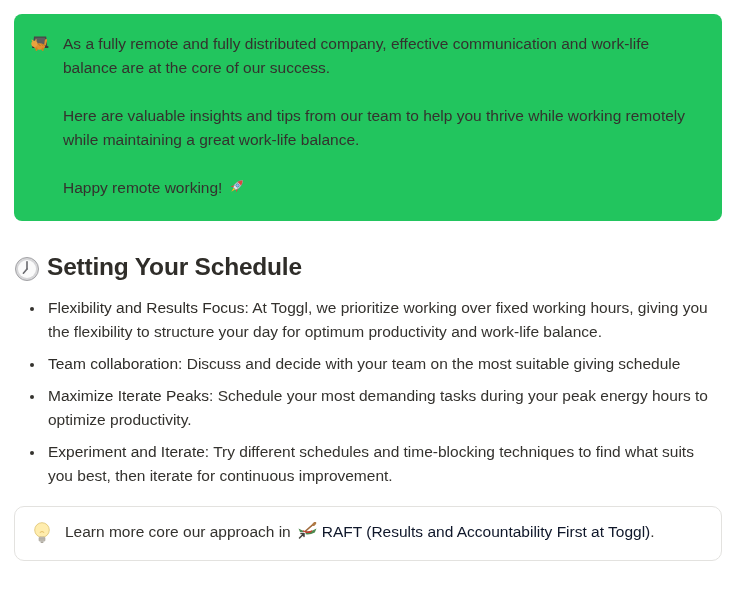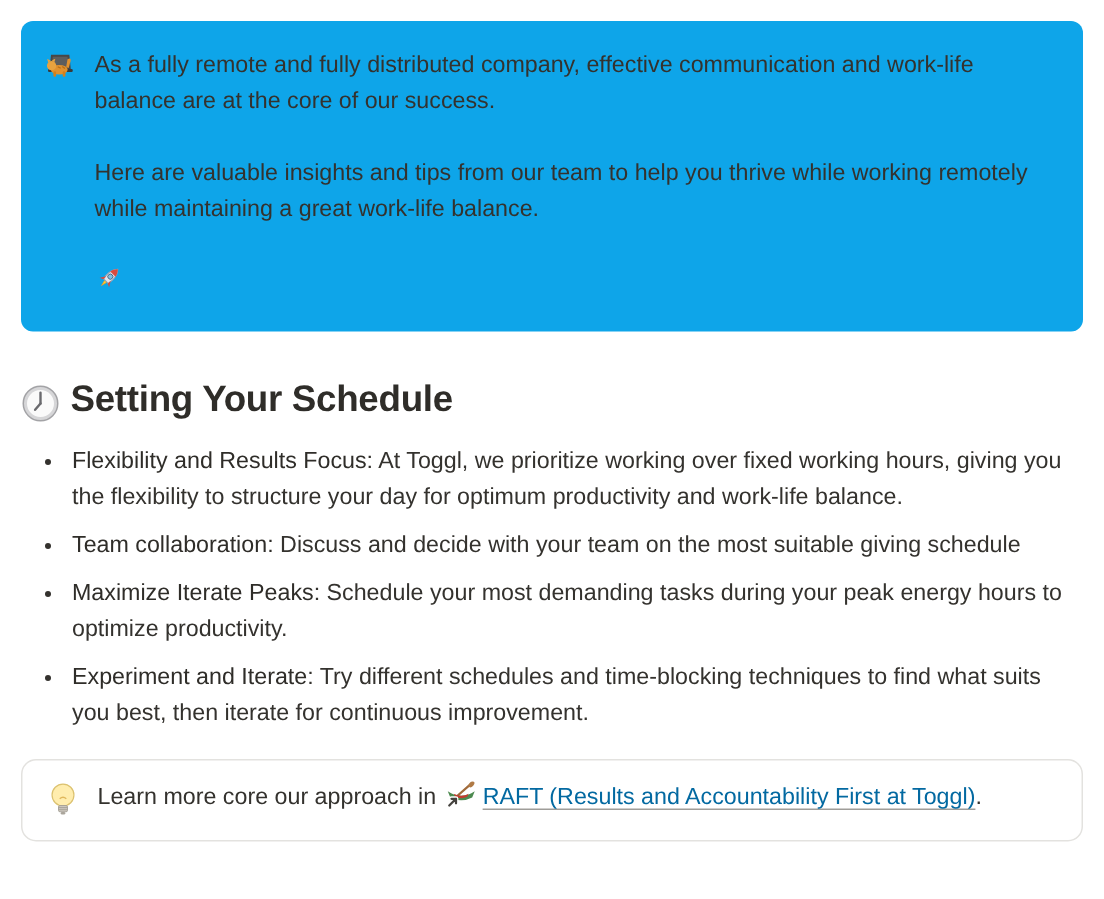--- a/index.html
+++ b/index.html
@@ -13,21 +13,21 @@
     color: #34322e;
   }
   .page {
     box-sizing: border-box;
     width: 736px;
     padding: 14px 14px 0 14px;
   }
   
   .callout-green {
     box-sizing: border-box;
-    background: #0ea5e9;
+    background: #22c55e;
     border-radius: 8px;
     padding: 18px 18px 18px 14px;
     display: flex;
     align-items: flex-start;
     gap: 11px;
   }
   .callout-green .icon-wrap {
     flex: 0 0 auto;
     width: 24px;
     height: 24px;
@@ -76,22 +76,21 @@
     border-radius: 10px;
     padding: 13px 16px 13px 17px;
     display: flex;
     align-items: center;
     gap: 13px;
     font-size: 15.5px;
     line-height: 24px;
   }
   .callout-outline .icon-wrap { flex: 0 0 auto; width: 20px; height: 25px; }
   .page-link {
-    color: #0369a1;
-    text-decoration: underline;
+    color: #0f172a;
     text-decoration-color: #9f9d99;
     text-decoration-thickness: 1px;
     text-underline-offset: 3px;
     cursor: pointer;
   }
   .link-icon { display: inline-block; vertical-align: -3px; margin: 0 4px 0 6px; }
 </style>
 </head>
 <body>
 
@@ -110,20 +109,21 @@
         <circle cx="6.4" cy="11.8" r="3.1" fill="#e8a23f"></circle>
         <path d="M4.2 9.8 l-0.8 -2.4 l2.4 1 Z" fill="#e8a23f"></path>
         <path d="M8.2 9.6 l0.7 -2.4 l-2.3 0.9 Z" fill="#e8a23f"></path>
         <path d="M10.5 12.5 l2 1 M13.5 12.3 l1.8 1.4" stroke="#b96f15" stroke-width="0.9" fill="none"></path>
       </svg>
     </span>
     <div class="callout-body">
       <p>As a fully remote and fully distributed company, effective communication and work-life balance are at the core of our success.</p>
       <p>Here are valuable insights and tips from our team to help you thrive while working remotely while maintaining a great work-life balance.</p>
       <p>
+        <span>Happy remote working!</span>
         <span class="inline-icon">
           <svg width="19" height="19" viewBox="0 0 19 19">
             <g transform="rotate(45 9.5 9.5)">
               <path d="M9.5 1 C12.3 3.8 12.6 8.6 11.6 12.2 L7.4 12.2 C6.4 8.6 6.7 3.8 9.5 1 Z" fill="#e3e6ee" stroke="#9aa2b5" stroke-width="0.7"></path>
               <path d="M9.5 1 C10.9 2.4 11.7 4 12 5.6 L7 5.6 C7.3 4 8.1 2.4 9.5 1 Z" fill="#d84b3f"></path>
               <circle cx="9.5" cy="8" r="1.7" fill="#7ec3e8" stroke="#46647e" stroke-width="0.6"></circle>
               <path d="M7.4 9.8 L5 13.6 L7.4 12.6 Z" fill="#d84b3f"></path>
               <path d="M11.6 9.8 L14 13.6 L11.6 12.6 Z" fill="#d84b3f"></path>
               <path d="M8.4 12.6 L9.5 17 L10.6 12.6 Z" fill="#f6a623"></path>
               <path d="M9 12.6 L9.5 15.2 L10 12.6 Z" fill="#fdd835"></path>

